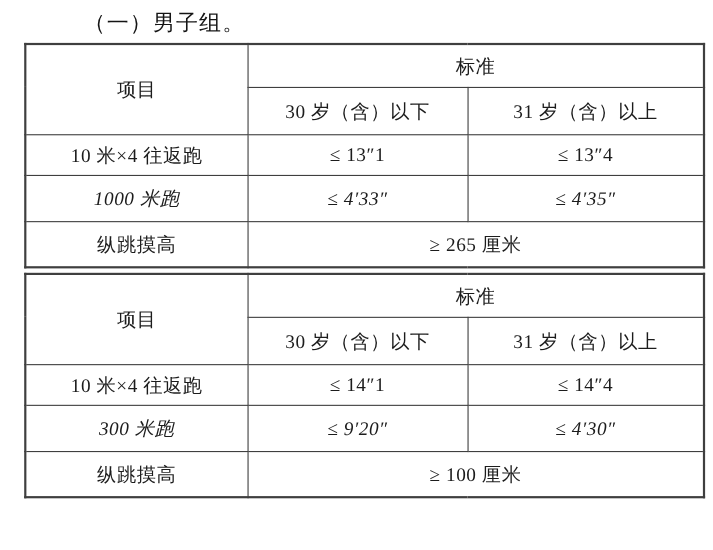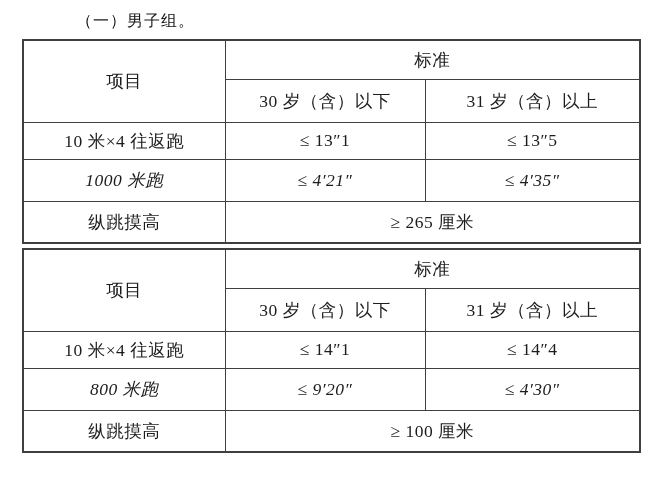--- a/index.html
+++ b/index.html
@@ -12,21 +12,21 @@
     width: 648px;
     height: 500px;
     background: #ffffff;
     font-family: "Liberation Serif", "DejaVu Serif", serif;
     color: #1c1c1c;
     overflow: hidden;
   }
   .section-title {
     margin: 0;
     padding: 0;
-    font-size: 16px;
+    font-size: 20px;
     line-height: 24px;
     font-weight: 500;
     letter-spacing: 1px;
     color: #141414;
   }
   .title-1 { margin: 9px 0 0 76px; }
   .title-2 { margin: 12px 0 0 76px; }
 
   table.standards {
     border-collapse: collapse;
@@ -77,25 +77,25 @@
         <td rowspan="2">项目</td>
         <td colspan="2">标准</td>
       </tr>
       <tr class="h-ages">
         <td>30 岁（含）以下</td>
         <td>31 岁（含）以上</td>
       </tr>
       <tr class="h-row1">
         <td>10 米×4 往返跑</td>
         <td>≤ 13″1</td>
-        <td>≤ 13″5</td>
+        <td>≤ 13″4</td>
       </tr>
       <tr class="h-row2">
         <td>1000 米跑</td>
-        <td>≤ 4′21″</td>
+        <td>≤ 4′33″</td>
         <td>≤ 4′35″</td>
       </tr>
       <tr class="h-row3">
         <td>纵跳摸高</td>
         <td colspan="2">≥ 265 厘米</td>
       </tr>
     </tbody>
   </table>
 
 
@@ -113,21 +113,21 @@
       <tr class="h-ages">
         <td>30 岁（含）以下</td>
         <td>31 岁（含）以上</td>
       </tr>
       <tr class="h-row1">
         <td>10 米×4 往返跑</td>
         <td>≤ 14″1</td>
         <td>≤ 14″4</td>
       </tr>
       <tr class="h-row2">
-        <td>800 米跑</td>
+        <td>300 米跑</td>
         <td>≤ 9′20″</td>
         <td>≤ 4′30″</td>
       </tr>
       <tr class="h-row3">
         <td>纵跳摸高</td>
         <td colspan="2">≥ 100 厘米</td>
       </tr>
     </tbody>
   </table>
 

